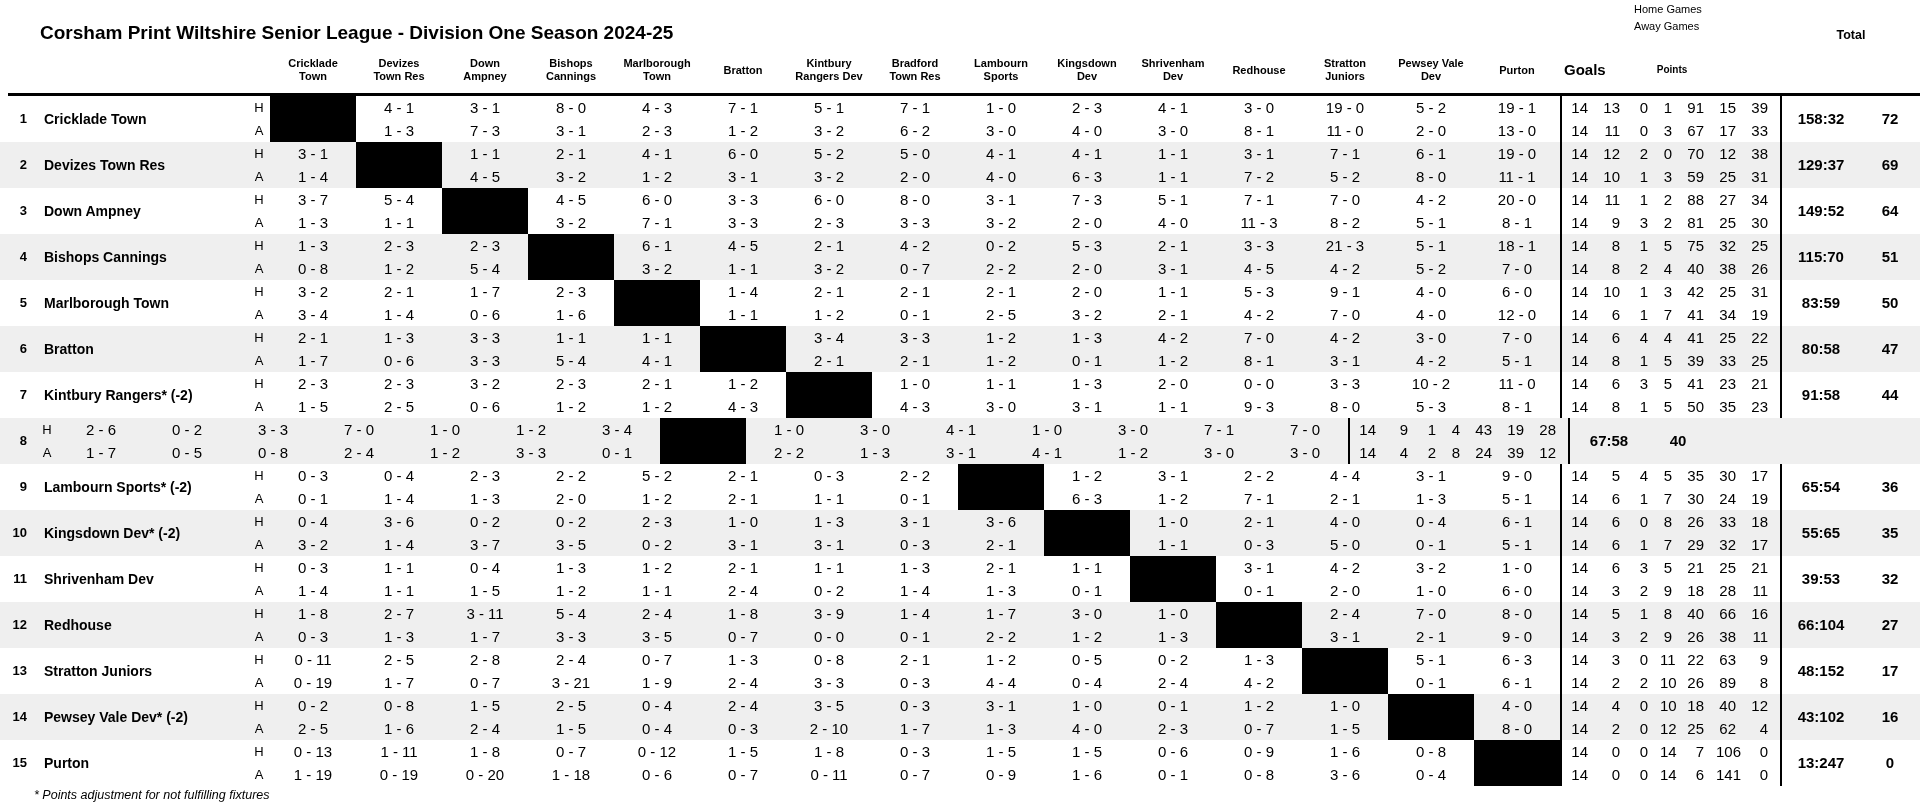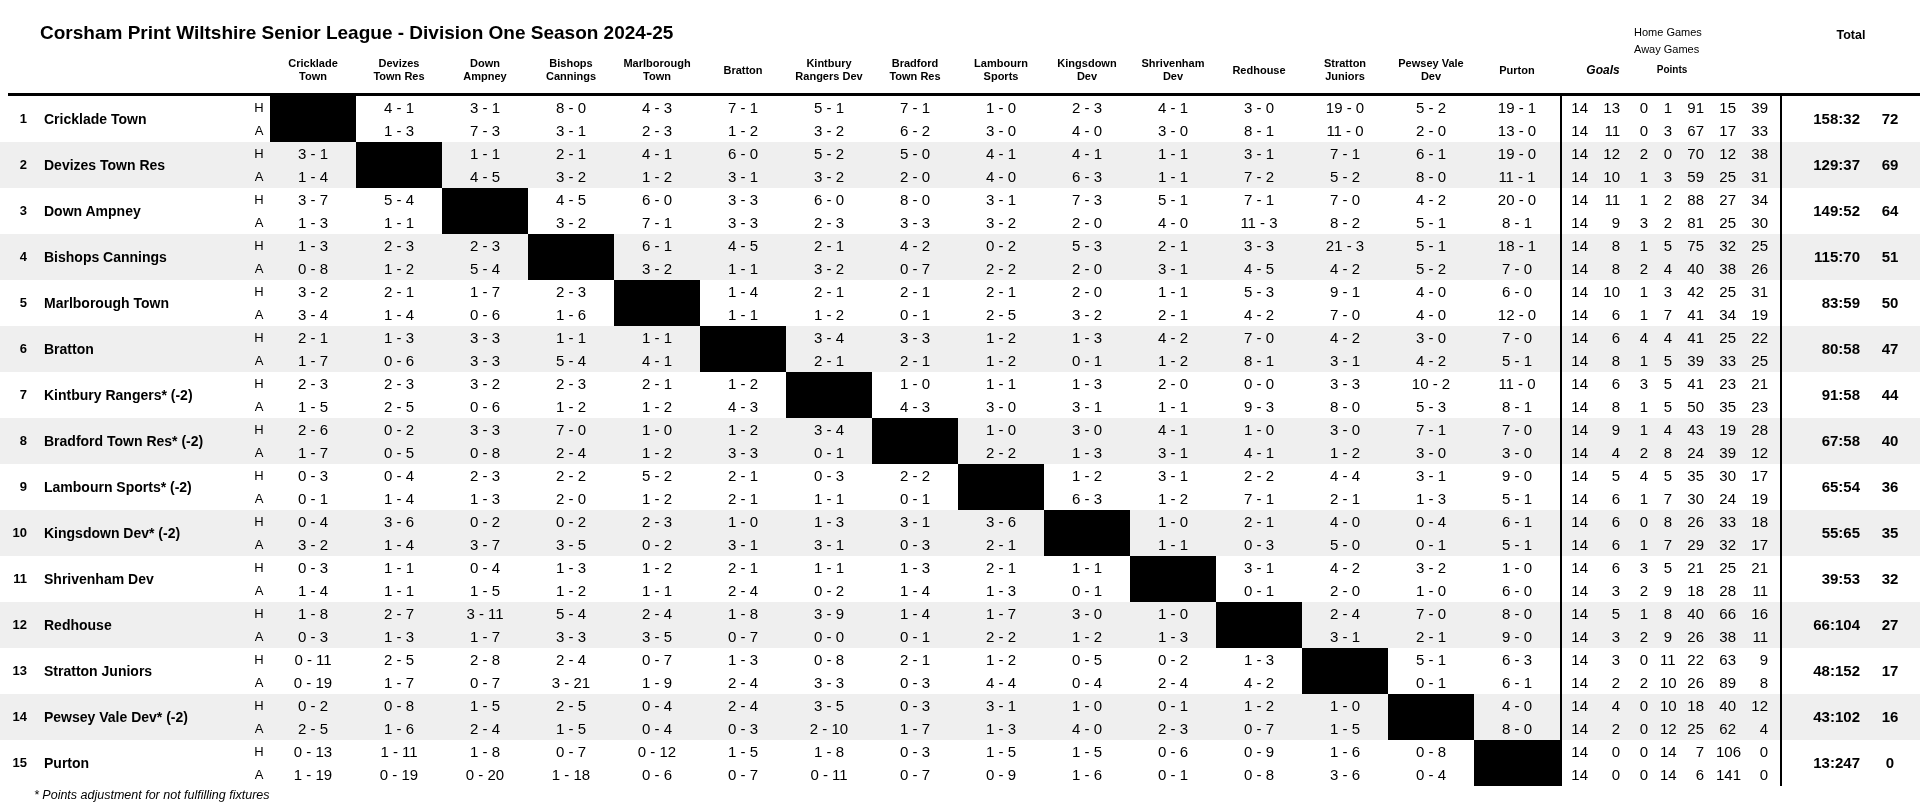--- a/index.html
+++ b/index.html
@@ -1,45 +1,45 @@
 <!DOCTYPE html>
 <html><head>
 <meta charset="utf-8">
 <style>
   html,body{margin:0;padding:0;background:#fff;}
   .sheet{position:relative;width:1920px;height:811px;background:#ffffff;overflow:hidden;
          font-family:"Liberation Sans","DejaVu Sans",sans-serif;color:#000;}
   .title{position:absolute;left:40px;top:22px;font-size:19px;font-weight:bold;white-space:nowrap;}
-  .legend{position:absolute;left:1634px;top:24px;font-size:11px;line-height:17px;text-align:left;}
+  .legend{position:absolute;left:1634px;top:1px;font-size:11px;line-height:17px;text-align:left;}
   .total-label{position:absolute;left:1782px;top:28px;width:138px;text-align:center;
                font-size:12.5px;font-weight:bold;}
   .colhead{position:absolute;left:0;top:50px;height:40px;display:flex;align-items:center;}
   .spacer{width:270px;flex:none;}
   .heads{display:flex;flex:none;}
   .hcell{width:86px;flex:none;height:40px;display:flex;align-items:center;justify-content:center;
          text-align:center;font-size:11px;font-weight:bold;line-height:13px;padding:0 9px;box-sizing:border-box;}
   .shead{flex:none;height:40px;line-height:40px;font-size:12px;font-weight:bold;text-align:right;
          padding-right:12px;box-sizing:border-box;}
   .ghost{width:2px;flex:none;}
-  .ghead{width:78px;flex:none;height:40px;line-height:40px;text-align:center;font-weight:bold;font-size:12px;font-style:italic;}
+  .ghead{width:78px;flex:none;height:40px;line-height:40px;text-align:left;font-weight:bold;font-size:15px;}
   .phead{width:60px;flex:none;height:40px;line-height:40px;text-align:center;font-weight:bold;font-size:10px;}
   .rule{position:absolute;left:8px;top:93px;width:1912px;height:3px;background:#000;}
   #matrix{position:absolute;left:0;top:96px;}
   .block{display:flex;width:1920px;height:46px;}
   .block.alt{background:#efefef;}
   .c{flex:none;box-sizing:border-box;height:46px;}
   .num{width:36px;line-height:46px;font-weight:bold;font-size:13px;text-align:right;padding-right:9px;}
   .tname{width:212px;line-height:46px;font-weight:bold;font-size:14px;padding-left:8px;white-space:nowrap;}
   .ha{width:22px;font-size:13px;text-align:center;}
   .ha div,.res div,.stat div{height:23px;line-height:23px;}
   .res{width:86px;text-align:center;font-size:15px;}
   .res.self{background:#000;}
   .stat{font-size:15px;text-align:right;padding-right:12px;}
   .vdiv{flex:none;width:2px;height:46px;background:#000;}
-  .goals{width:78px;line-height:46px;text-align:right;font-weight:bold;font-size:15px;}
+  .goals{width:78px;line-height:46px;text-align:center;font-weight:bold;font-size:15px;}
   .points{width:60px;line-height:46px;text-align:center;font-weight:bold;font-size:15px;}
   .footnote{position:absolute;left:34px;top:788px;font-style:italic;font-size:12.5px;}
 </style>
 </head>
 <body>
 
 <div class="sheet">
   <div class="title">Corsham Print Wiltshire Senior League - Division One Season 2024-25</div>
 
   <div class="legend">
@@ -750,21 +750,20 @@
         <div class="c stat" style="width: 32px;">
           <div class="">21</div>
           <div class="">23</div>
         </div>
         <div class="vdiv"></div>
         <div class="c goals">91:58</div>
         <div class="c points">44</div>
       </div>
       <div class="block alt">
         <div class="c num">8</div>
-        <div class="c tname">Bradford Town Res* (-2)</div>
         <div class="c ha">
           <div class="">H</div>
           <div class="">A</div>
         </div>
         <div class="c res">
           <div class="">2 - 6</div>
           <div class="">1 - 7</div>
         </div>
         <div class="c res">
           <div class="">0 - 2</div>

